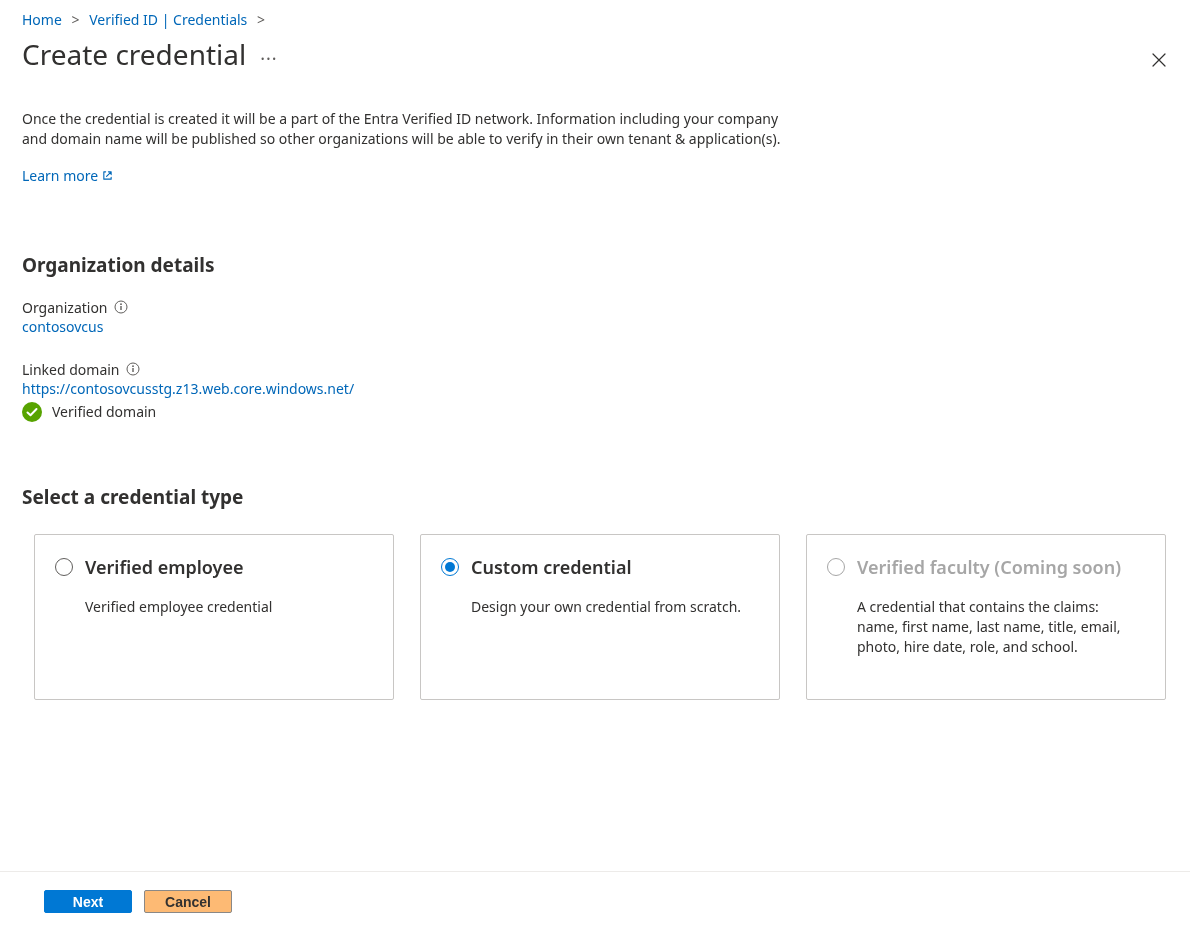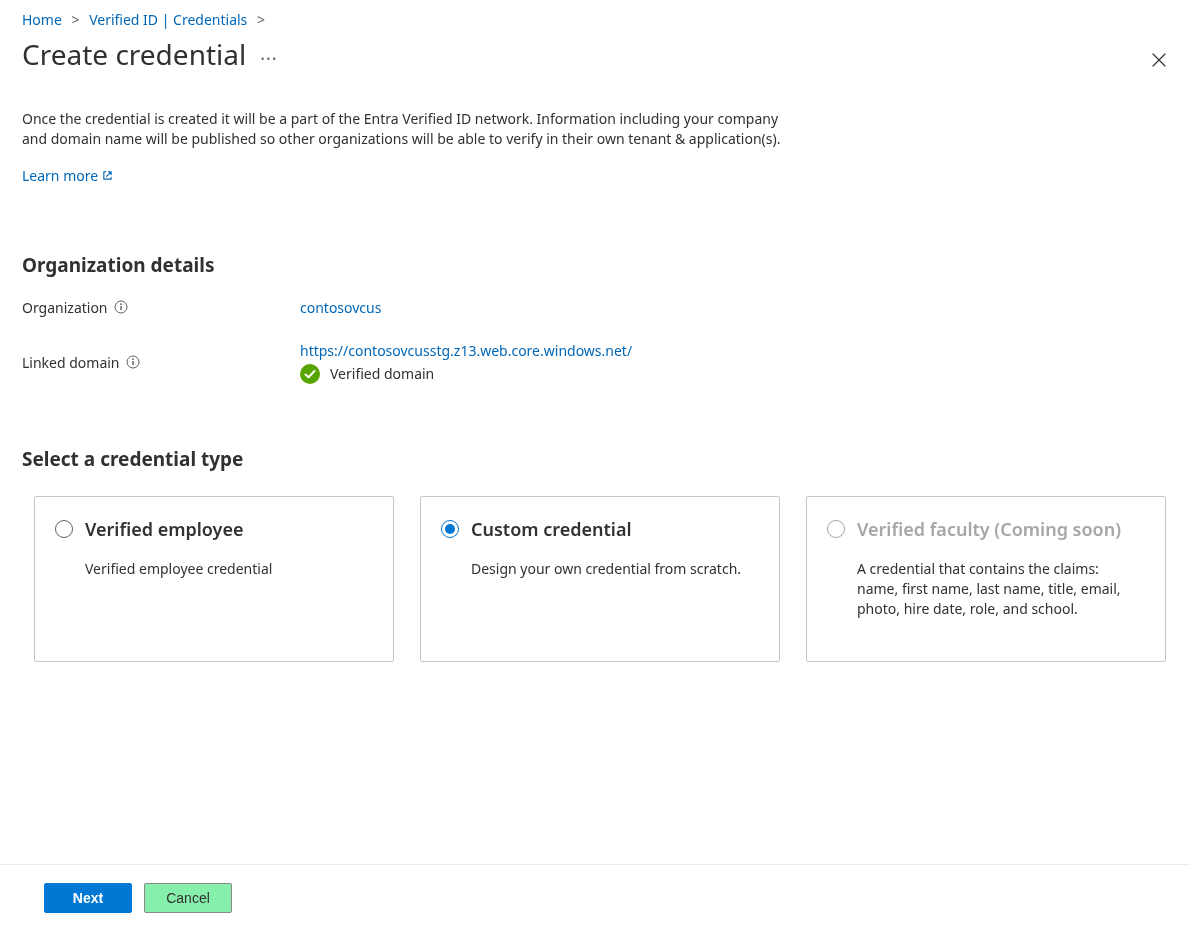--- a/index.html
+++ b/index.html
@@ -53,21 +53,21 @@
   
   .intro{font-size:14px;line-height:1.45;margin-top:36px;max-width:780px;color:#323130;}
   .learn-more{color:var(--link);text-decoration:none;font-size:14px;display:inline-flex;align-items:flex-end;gap:4px;margin-top:2px;}
   .ext-icon{display:inline-block;}
 
   
   h2.section{font-size:19px;font-weight:700;margin:66px 0 20px 0;}
   h2.section.type{margin-top:62px;}
 
   
-  .detail-row{display:flex;align-items:center;margin-bottom:24px;font-size:14px;}
+  .detail-row{display:flex;align-items:flex-start;margin-bottom:24px;font-size:14px;flex-direction:column;}
   .detail-label{width:278px;color:#323130;display:flex;align-items:center;gap:6px;}
   .detail-value a{color:var(--link);text-decoration:none;}
   .info-icon{display:inline-flex;}
   .verified-line{display:flex;align-items:center;gap:10px;margin-top:4px;}
   .check-circle{display:inline-flex;}
 
   
   .cards{display:flex;flex-wrap:wrap;gap:26px;margin-top:24px;padding-left:12px;}
   .card{
     width:360px;min-height:166px;
@@ -93,29 +93,29 @@
 
   
   .footer{
     position:absolute;left:0;right:10px;bottom:0;
     border-top:1px solid #edebe9;
     padding:18px 0 14px 44px;
     display:flex;gap:12px;
     background:#fff;
   }
   .btn{
-    min-width:88px;height:30px;
+    min-width:88px;height:23px;
     font-size:14px;
     border-radius:2px;
     cursor:pointer;
     display:inline-flex;align-items:center;justify-content:center;
     padding:0 16px;
   }
   .btn.primary{background:var(--primary);color:#fff;border:1px solid var(--primary);font-weight:600;}
-  .btn.secondary{background:#86efac;color:#323130;border:1px solid #8a8886;}
+  .btn.secondary{background:#fdba74;color:#323130;border:1px solid #8a8886;font-weight:bold;}
 </style>
 </head>
 <body>
 
 <div class="scroll-region">
   <div class="page">
 
     
     <div class="breadcrumb">
       <a href="#">Home</a>

